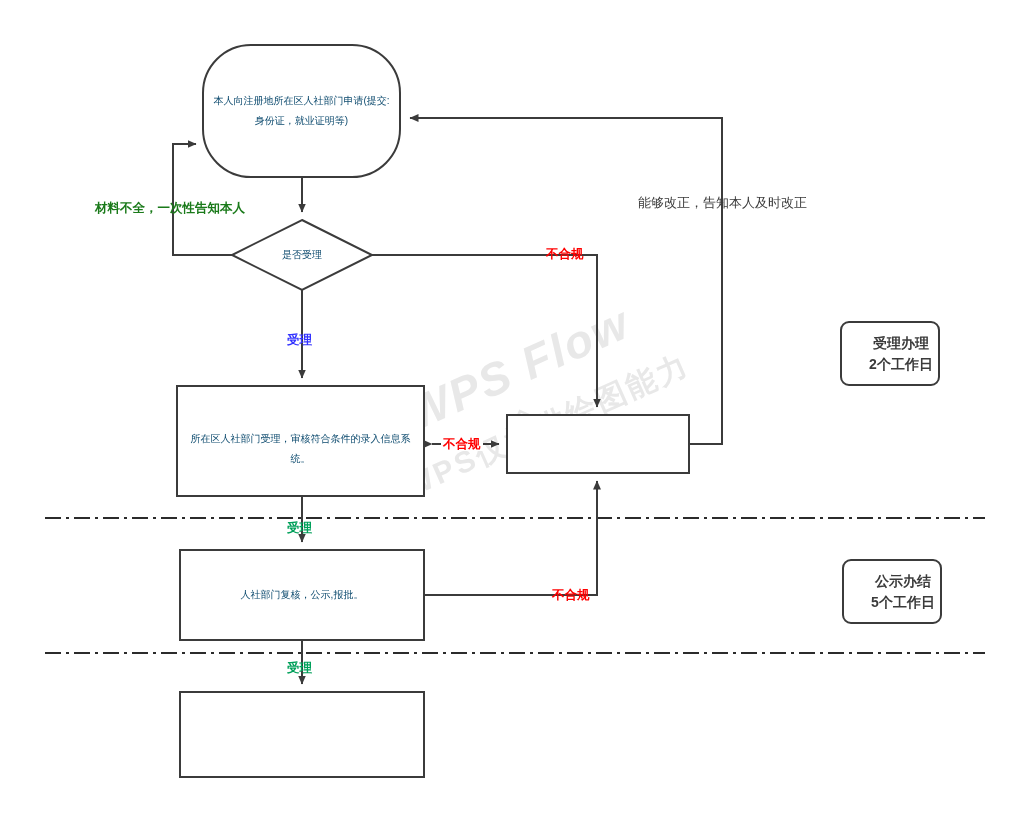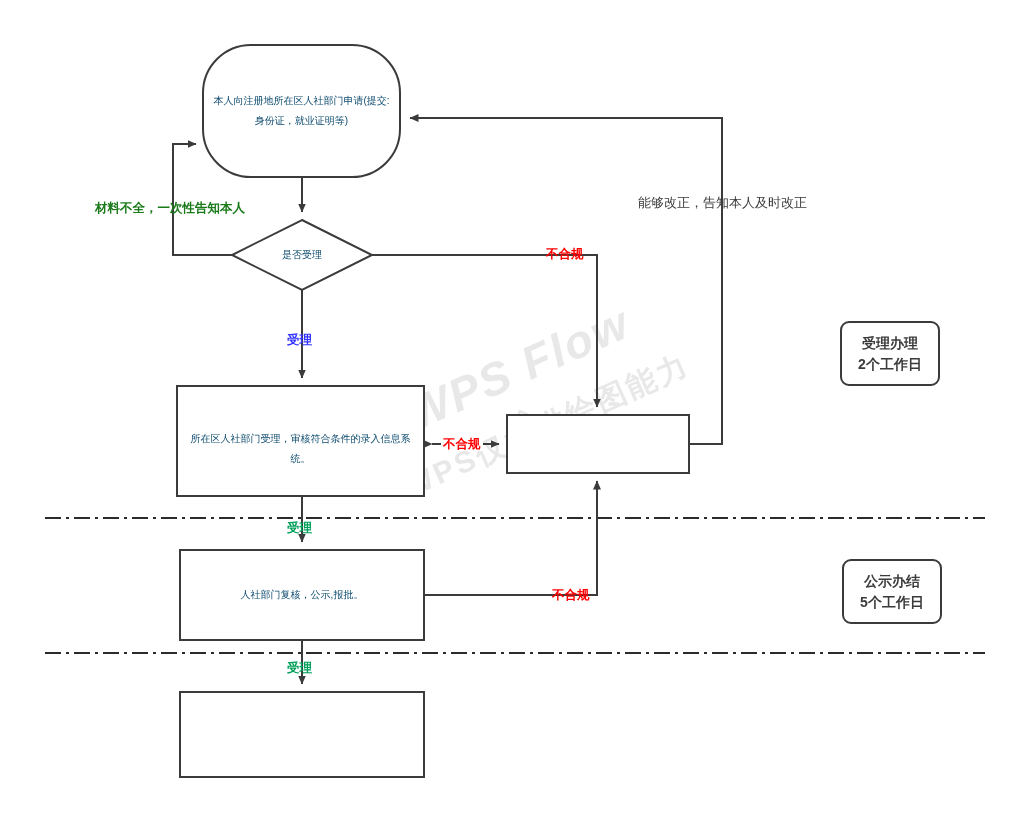--- a/index.html
+++ b/index.html
@@ -54,20 +54,21 @@
     position: absolute;
     display: flex;
     align-items: center;
     justify-content: center;
     text-align: center;
     font-size: 14px;
     font-weight: bold;
     color: #3b3b3b;
     line-height: 21px;
     white-space: pre-line;
+    padding-left: 11px;
   }
   .watermark {
     position: absolute;
     pointer-events: none;
     user-select: none;
     color: #e8e8e8;
     font-weight: bold;
     white-space: nowrap;
   }
   .wm1 {

